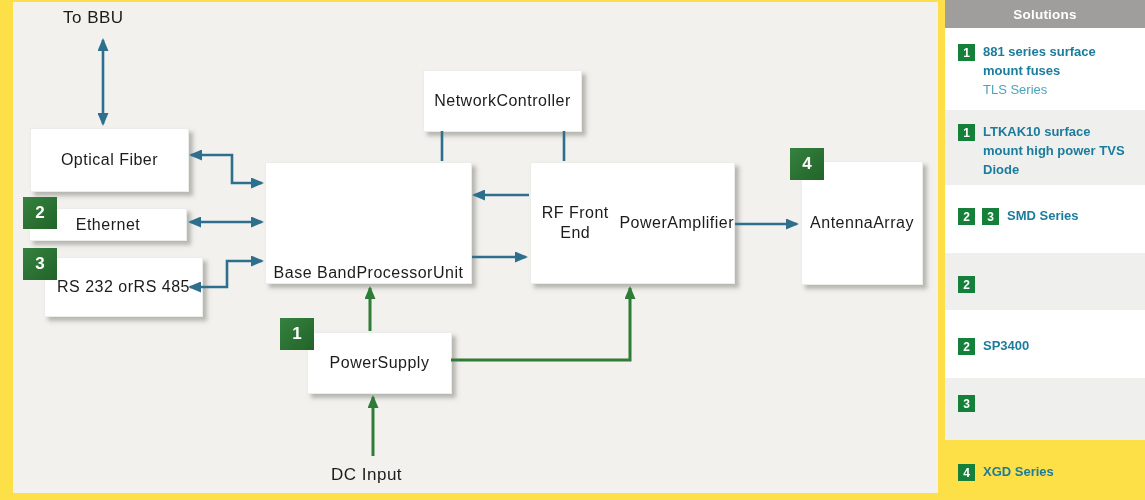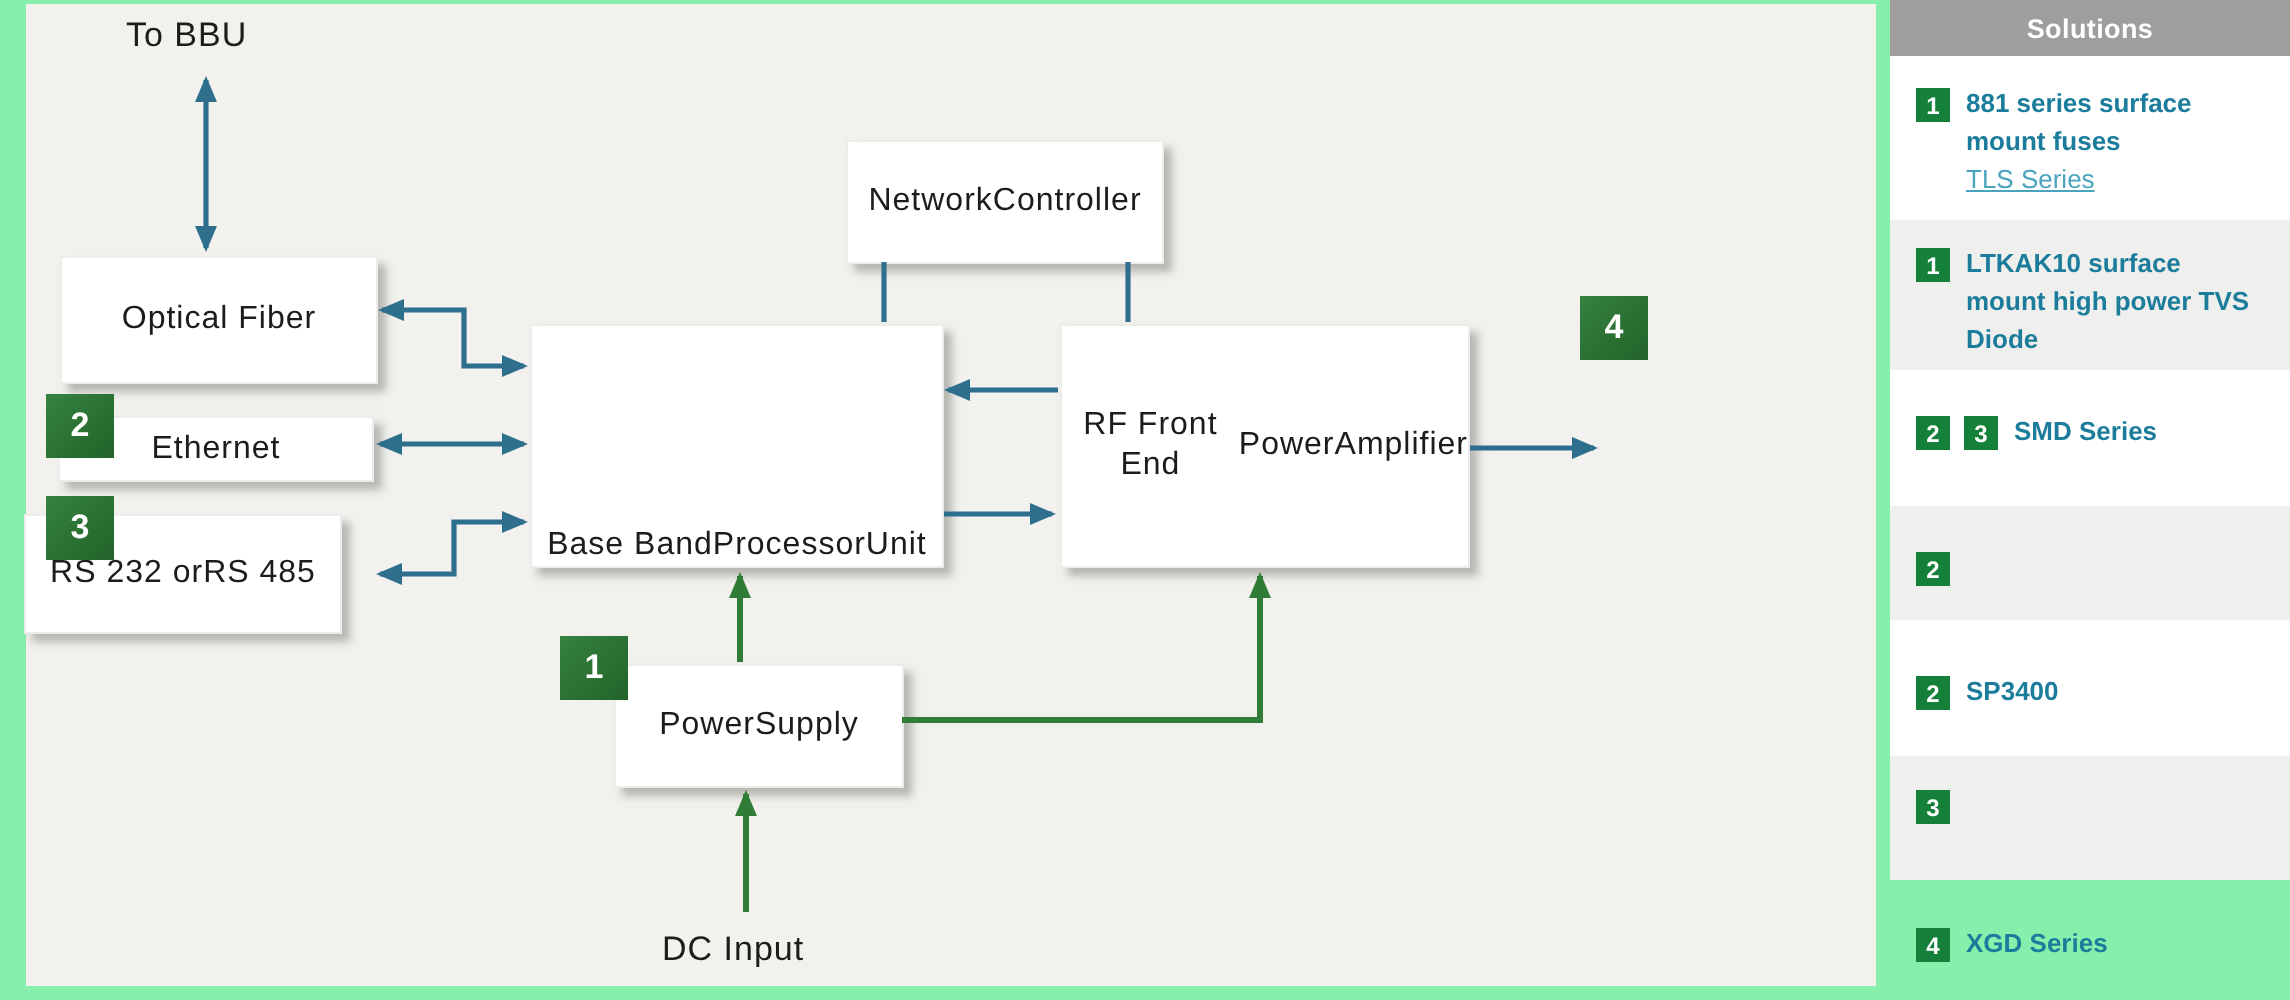--- a/index.html
+++ b/index.html
@@ -1,34 +1,34 @@
 <!DOCTYPE html>
 <html><head>
 <meta charset="utf-8">
 <style>
   html,body{margin:0;padding:0;background:#fff;}
-  .stage{position:relative;width:1145px;height:500px;background:#86efac;overflow:hidden;
+  .stage{position:relative;width:1145px;height:500px;background:#fde047;overflow:hidden;
          font-family:"Liberation Sans",sans-serif;}
   
   .diagram-bg{position:absolute;left:13px;top:2px;width:925px;height:491px;background:#f2f1ee;}
   .dbox{position:absolute;background:#fff;border:1px solid #ececea;
         box-shadow:4px 4px 4px rgba(125,125,118,.5);
         display:flex;flex-direction:row;align-items:center;justify-content:center;
         font-size:16px;line-height:20px;letter-spacing:.5px;color:#1c1c1a;text-align:center;z-index:2;}
   .dbox .ln:empty{display:none;}
   .dlabel{position:absolute;font-size:17px;letter-spacing:.5px;color:#1c1c1a;z-index:2;white-space:nowrap;}
   .dbadge{position:absolute;width:34px;height:32px;z-index:4;
           background:linear-gradient(135deg,#35823f,#226329);
           color:#fff;font-size:17px;font-weight:bold;
           display:flex;align-items:center;justify-content:center;}
   .arrows{position:absolute;left:0;top:0;z-index:3;pointer-events:none;}
   
   #bx-optical {left:30px; top:128px;width:157px;height:62px;}
   #bx-ethernet{left:29px; top:208px;width:156px;height:31px;}
-  #bx-rs      {left:12px; top:257px;width:157px;height:58px;}
+  #bx-rs      {left:44px; top:257px;width:157px;height:58px;}
   #bx-nc      {left:423px;top:70px; width:157px;height:60px;}
   #bx-bb      {left:265px;top:162px;width:205px;height:120px;align-items:flex-end;}
   #bx-rf      {left:530px;top:162px;width:203px;height:120px;}
   #bx-ant     {left:801px;top:161px;width:120px;height:122px;}
   #bx-ps      {left:307px;top:332px;width:143px;height:60px;}
   #bg-ethernet{left:23px; top:197px;}
   #bg-rs      {left:23px; top:248px;}
   #bg-ant     {left:790px;top:148px;}
   #bg-ps      {left:280px;top:318px;}
   #lb-bbu     {left:63px; top:8px;}
@@ -39,21 +39,21 @@
              display:flex;align-items:center;justify-content:center;letter-spacing:.2px;}
   .sb-row{position:absolute;left:0;width:200px;box-sizing:border-box;
           display:flex;align-items:flex-start;gap:8px;padding-left:13px;}
   .sb-row.alt{background:#efefed;}
   .badge-col{display:flex;gap:7px;padding-top:2px;}
   .sbadge{width:17px;height:17px;background:#15803a;color:#fff;font-weight:bold;font-size:12px;
           display:flex;align-items:center;justify-content:center;flex:none;}
   .sbadge:empty{display:none;}
   .sb-text{width:148px;line-height:19px;}
   .sb-title{color:#1c7c9c;font-weight:bold;cursor:pointer;margin-top:20px;}
-  .sb-sub{display:block;color:#4aa4bd;cursor:pointer;text-decoration:underline;}
+  .sb-sub{display:block;color:#4aa4bd;cursor:pointer;}
   .sb-sub:empty{display:none;}
   #row1{top:28px; height:82px;padding-top:14px;}
   #row2{top:110px;height:75px;padding-top:12px;}
   #row3{top:185px;height:68px;padding-top:21px;}
   #row4{top:253px;height:57px;padding-top:21px;}
   #row5{top:310px;height:68px;padding-top:26px;}
   #row6{top:378px;height:62px;padding-top:15px;}
   #row7{top:440px;height:60px;padding-top:22px;}
 </style>
 </head>
@@ -111,20 +111,24 @@
   <div class="dbox" id="bx-bb">
     <span class="ln">Base Band</span>
     <span class="ln">Processor</span>
     <span class="ln">Unit</span>
   </div>
   <div class="dbox" id="bx-rf">
     <span class="ln">RF Front End</span>
     <span class="ln">Power</span>
     <span class="ln">Amplifier</span>
   </div>
+  <div class="dbox" id="bx-ant">
+    <span class="ln">Antenna</span>
+    <span class="ln">Array</span>
+  </div>
   <div class="dbox" id="bx-ps">
     <span class="ln">Power</span>
     <span class="ln">Supply</span>
   </div>
 
   <div class="dbadge" id="bg-ps">1</div>
   <div class="dbadge" id="bg-ethernet">2</div>
   <div class="dbadge" id="bg-rs">3</div>
   <div class="dbadge" id="bg-ant">4</div>
 

